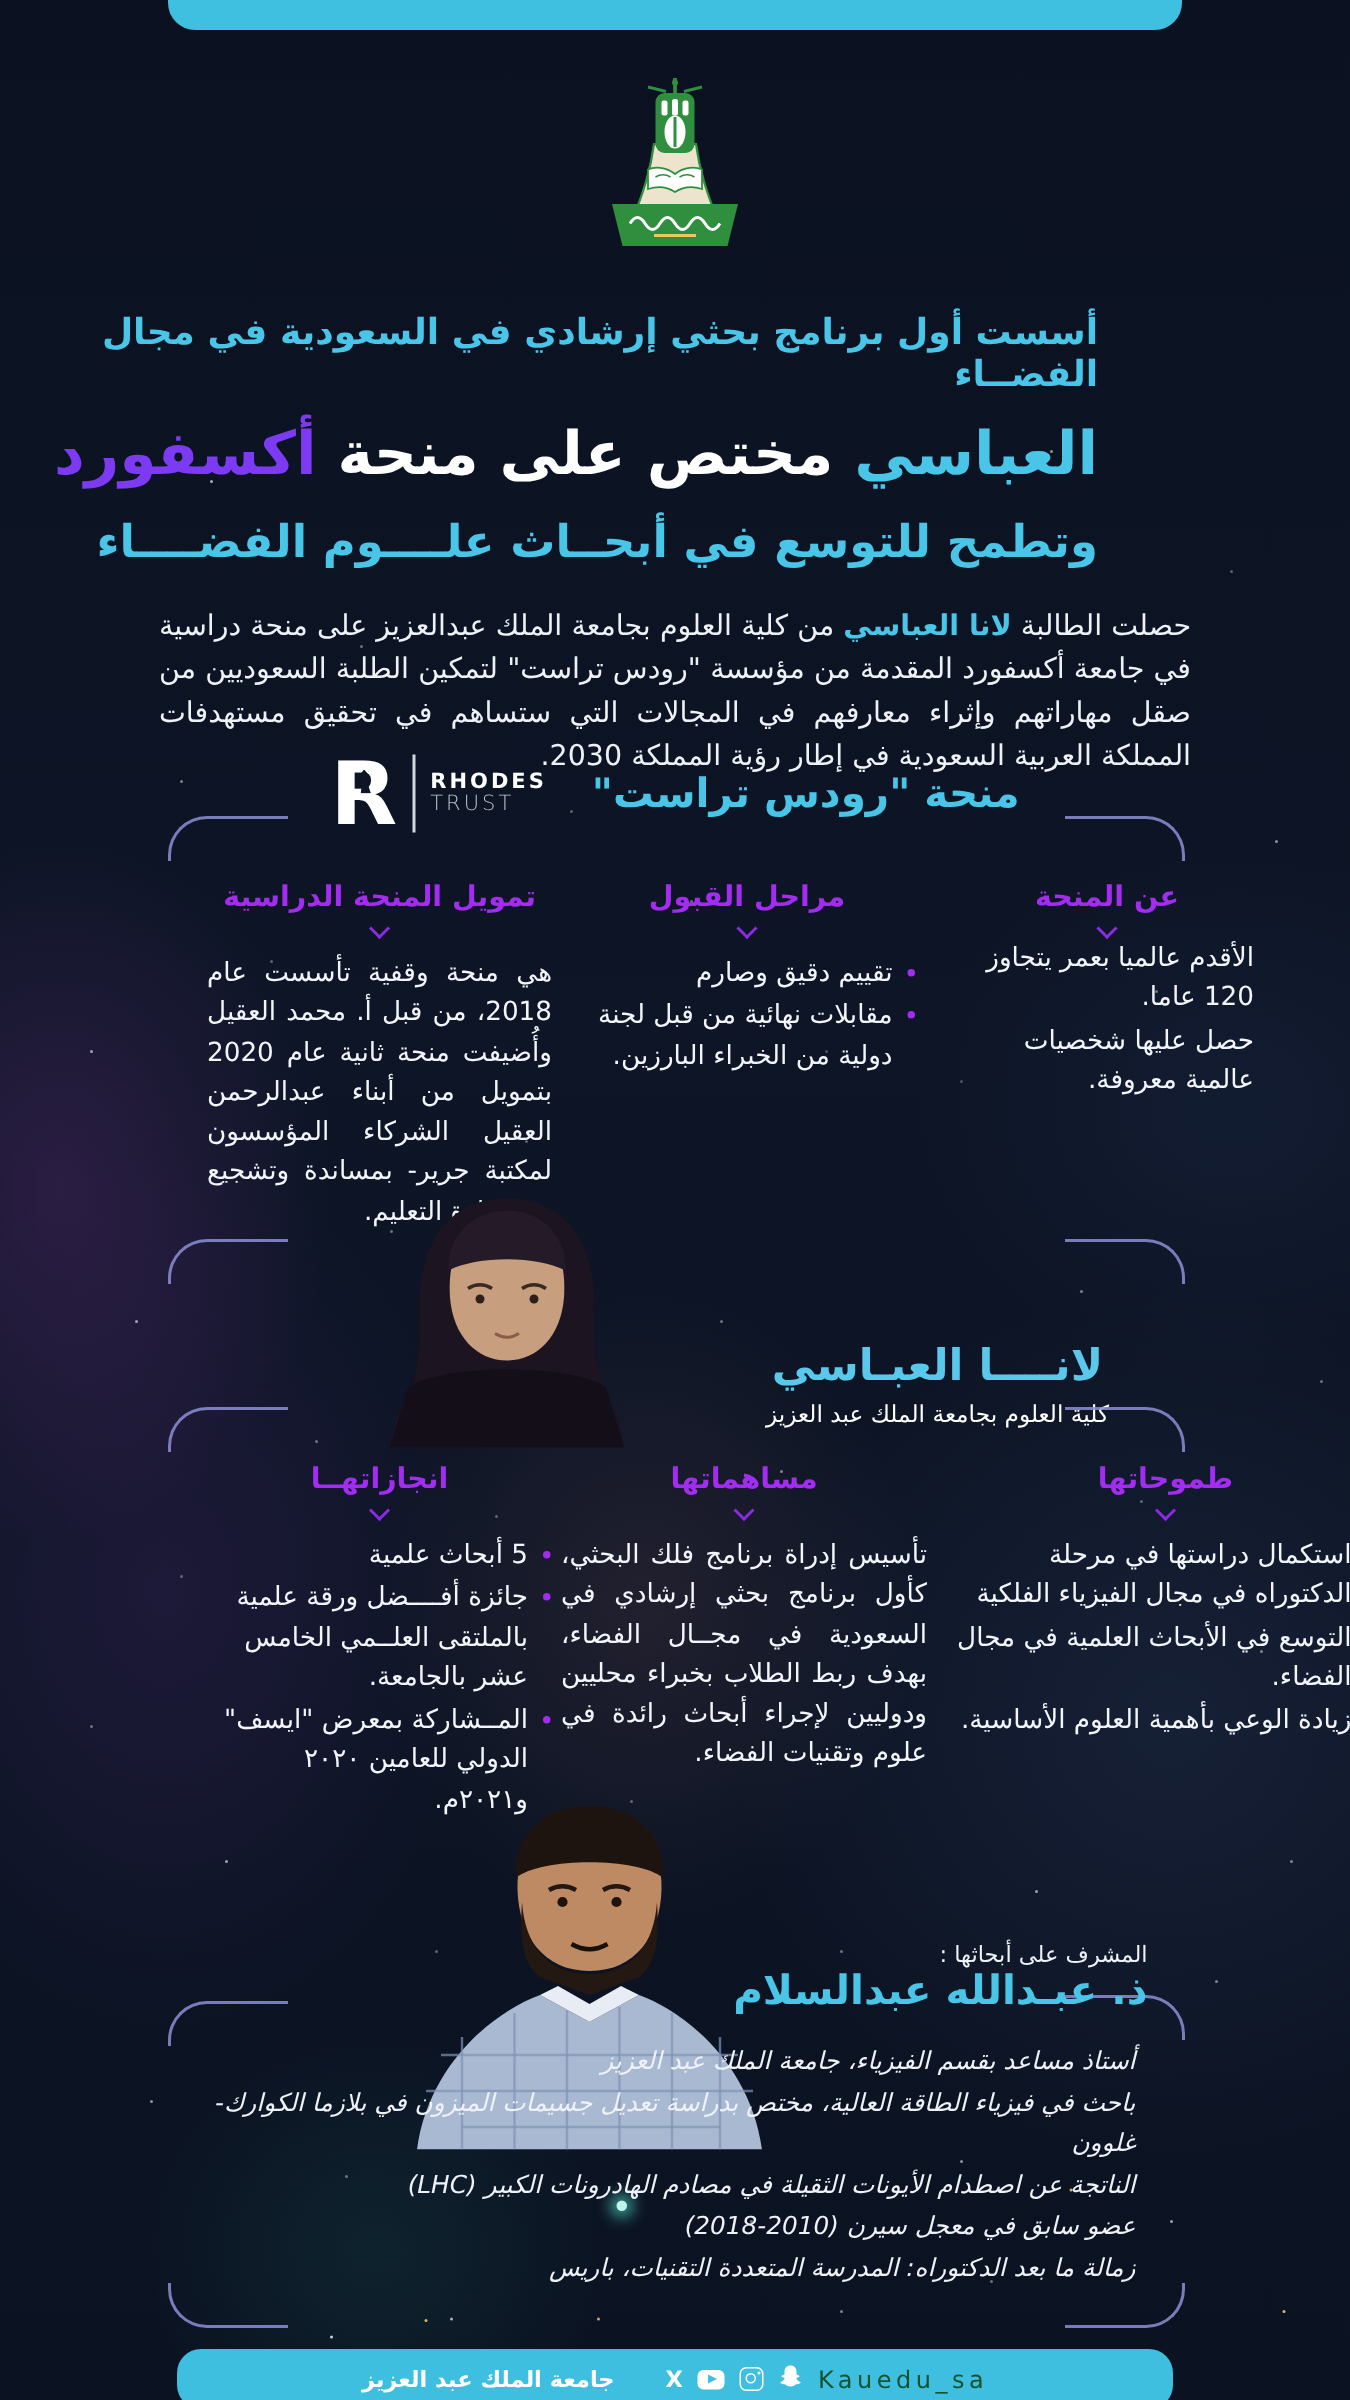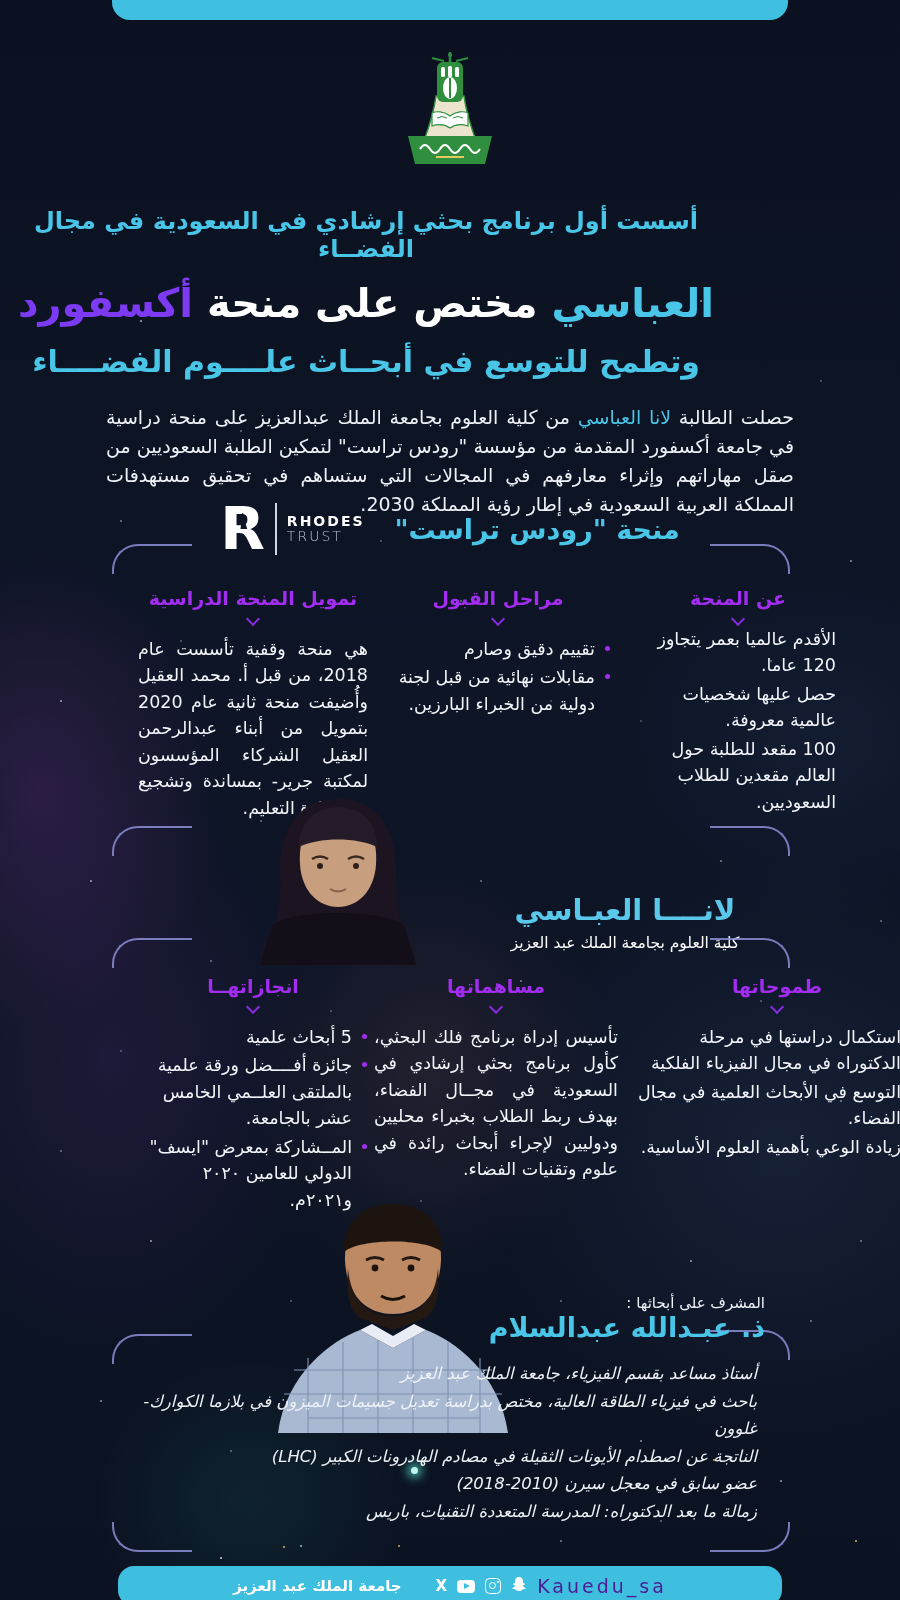--- a/index.html
+++ b/index.html
@@ -25,28 +25,28 @@
     640px 1440px #ffffff88,780px 1480px #ffffff99,300px 1545px #ffffffaa,560px 1540px #ffffff77,
     660px 1520px #ffffff66,420px 1200px #ffffff55,480px 880px #ffffff66,720px 860px #ffffff77,
     350px 760px #ffffff55,260px 820px #ffffff66,550px 700px #ffffff44,460px 600px #ffffff66,
     380px 540px #ffffff55,640px 480px #ffffff66,120px 1050px #ffffff55,860px 1240px #ffffff77,
     880px 920px #ffffff66,283px 1546px #d8b46a,855px 1540px #d8b46a,398px 1545px #caa75f,
     713px 1459px #d8b46a,220px 1557px #ffffffcc;}
   .teal-star{position:absolute;left:411px;top:1467px;width:7px;height:7px;border-radius:50%;
     background:#bff5ea;box-shadow:0 0 10px 4px rgba(80,220,200,.75);}
   .top-bar{position:absolute;left:112px;top:-20px;width:676px;height:40px;border-radius:18px;background:#3FC0E1;}
   .kau-logo{position:absolute;left:392px;top:50px;width:116px;height:118px;}
-  .headline{position:absolute;left:0;top:207px;width:732px;text-align:center;direction:rtl;}
+  .headline{position:absolute;left:0;top:207px;width:732px;direction:rtl;}
   .h1{font-size:24px;font-weight:700;color:#49C5E8;margin-bottom:17px;}
   .h2{font-size:40px;font-weight:700;line-height:1.15;margin-bottom:18px;}
   .h2 .cy{color:#49C5E8;} .h2 .wh{color:#ffffff;} .h2 .pu{color:#7C3BF2;}
   .h3{font-size:30px;font-weight:700;color:#49C5E8;}
   .intro{position:absolute;left:106px;top:384px;width:688px;direction:rtl;text-align:justify;
     font-size:19px;line-height:29px;font-weight:500;color:#eef2f7;}
-  .intro .nm{color:#49C5E8;font-weight:400;}
+  .intro .nm{color:#49C5E8;font-weight:700;}
   .corner{position:absolute;width:78px;height:28px;opacity:.85;}
   .tl{border-top:2px solid #8d8fd6;border-left:2px solid #8d8fd6;border-top-left-radius:26px;}
   .tr{border-top:2px solid #8d8fd6;border-right:2px solid #8d8fd6;border-top-right-radius:26px;}
   .bl{border-bottom:2px solid #8d8fd6;border-left:2px solid #8d8fd6;border-bottom-left-radius:26px;}
   .br{border-bottom:2px solid #8d8fd6;border-right:2px solid #8d8fd6;border-bottom-right-radius:26px;}
   .rhodes-head{position:absolute;left:110px;top:503px;width:680px;display:flex;direction:rtl;
     justify-content:center;align-items:center;gap:30px;}
   .sec-title{font-size:27px;font-weight:700;color:#49C5E8;}
   .rlogo{display:flex;align-items:center;gap:10px;direction:ltr;}
   .rmark{position:relative;font-size:58px;font-weight:800;color:#fff;line-height:.9;font-family:"DejaVu Sans",sans-serif;}
@@ -78,21 +78,21 @@
     background:#3FBFDF;display:flex;align-items:center;justify-content:center;gap:34px;}
   .f-uni{direction:rtl;font-size:15px;font-weight:700;color:#fff;text-align:center;}
   .f-social{display:flex;align-items:center;gap:10px;}
   .f-x{color:#fff;font-weight:700;font-size:15px;line-height:1;}
   .f-yt{position:relative;width:18px;height:13px;background:#fff;border-radius:4px;}
   .f-yt::after{content:"";position:absolute;left:7px;top:3.5px;border-left:6px solid #3FBFDF;
     border-top:3px solid transparent;border-bottom:3px solid transparent;}
   .f-ig{position:relative;width:14px;height:14px;border:1.6px solid #fff;border-radius:4.5px;}
   .f-ig::before{content:"";position:absolute;left:3px;top:3px;width:5px;height:5px;border:1.6px solid #fff;border-radius:50%;}
   .f-ig::after{content:"";position:absolute;right:1.5px;top:1.5px;width:2px;height:2px;border-radius:50%;background:#fff;}
-  .f-handle{font-size:19px;letter-spacing:3px;color:#4c1d95;font-weight:500;}
+  .f-handle{font-size:16px;letter-spacing:3px;color:#14532d;font-weight:500;}
 </style>
 </head>
 <body>
 
 <div class="page">
   <div class="stars"></div>
   <div class="teal-star"></div>
 
   <div class="top-bar"></div>
 
@@ -139,21 +139,20 @@
         <div class="r2">TRUST</div>
       </div>
     </div>
   </div>
 
   <div class="col plain" style="left:596px;top:585px;width:196px;">
     <div class="col-h">عن المنحة</div>
     <div class="chev"></div>
     <div>الأقدم عالميا بعمر يتجاوز 120 عاما.</div>
     <div>حصل عليها شخصيات عالمية معروفة.</div>
-    <div>100 مقعد للطلبة حول العالم مقعدين للطلاب السعوديين.</div>
   </div>
   <div class="col" style="left:342px;top:585px;width:224px;">
     <div class="col-h">مراحل القبول</div>
     <div class="chev"></div>
     <ul>
       <li>تقييم دقيق وصارم</li>
       <li>مقابلات نهائية من قبل لجنة دولية من الخبراء البارزين.</li>
     </ul>
   </div>
   <div class="col" style="left:94px;top:585px;width:230px;">

